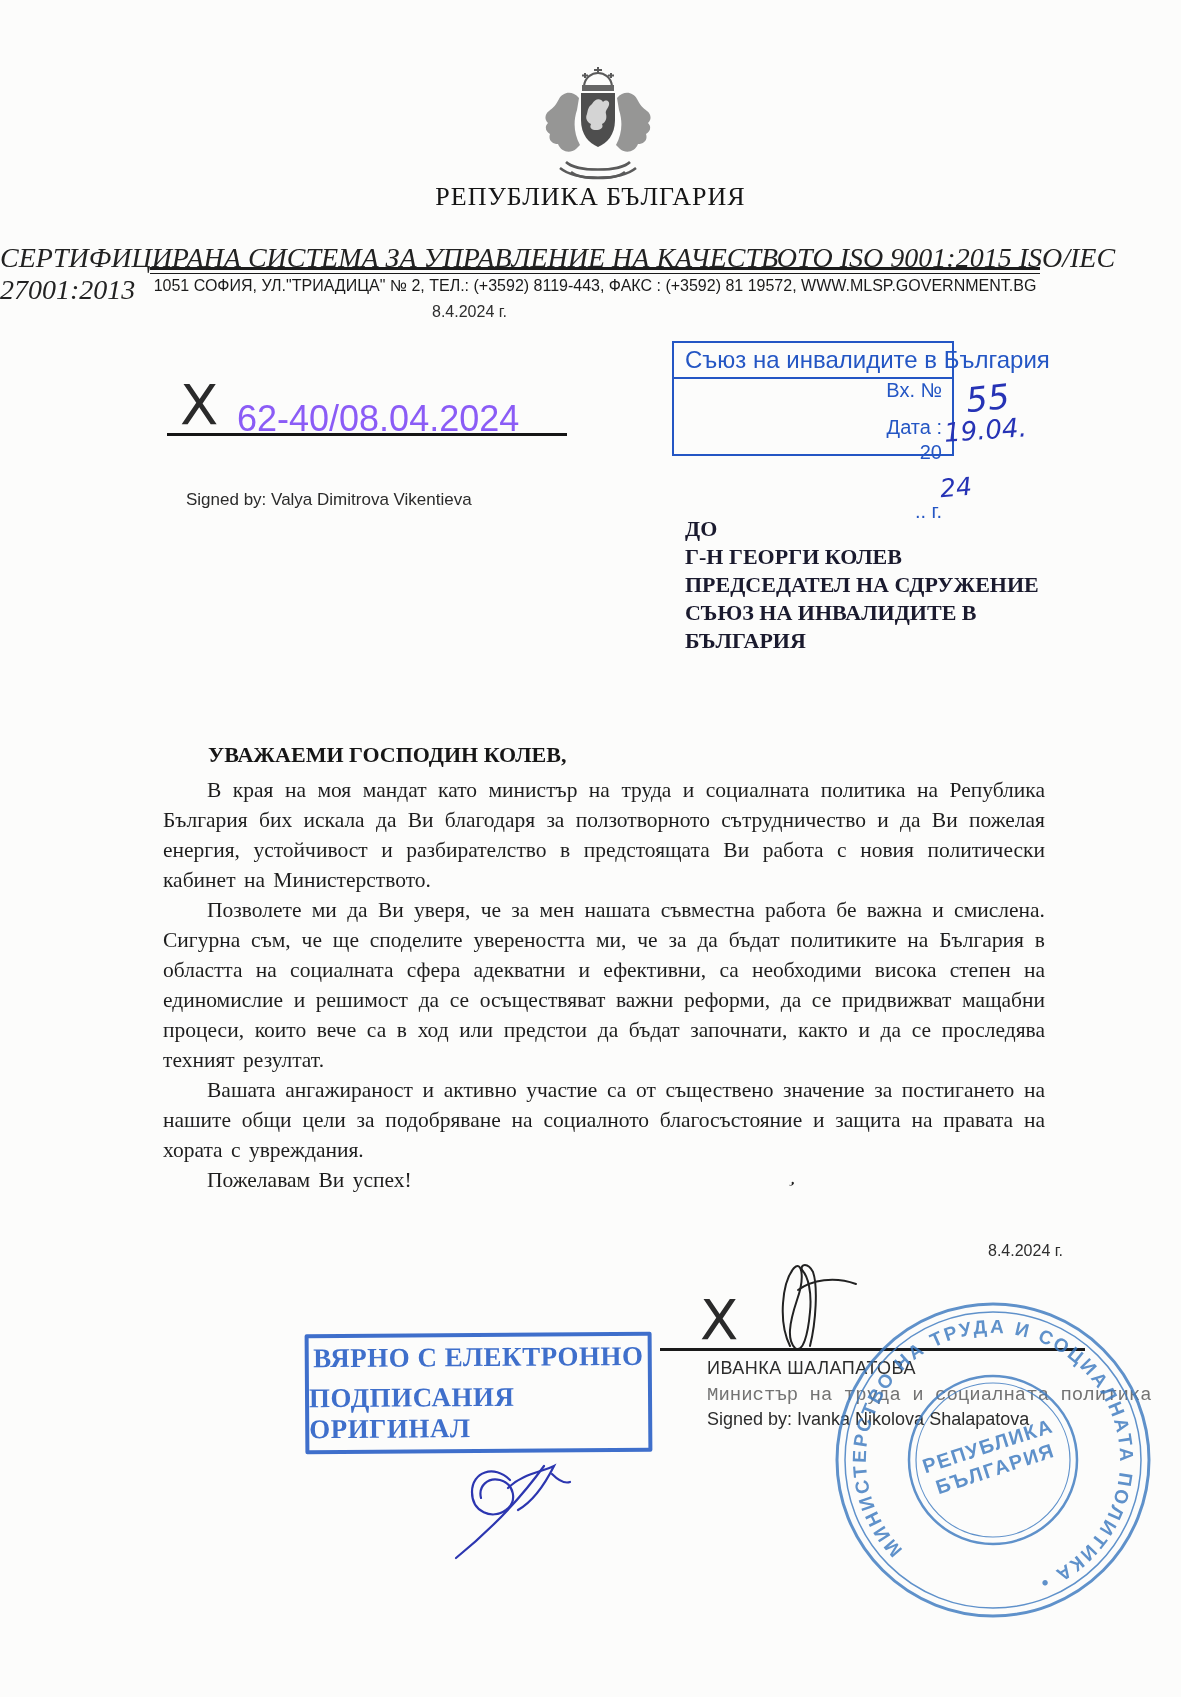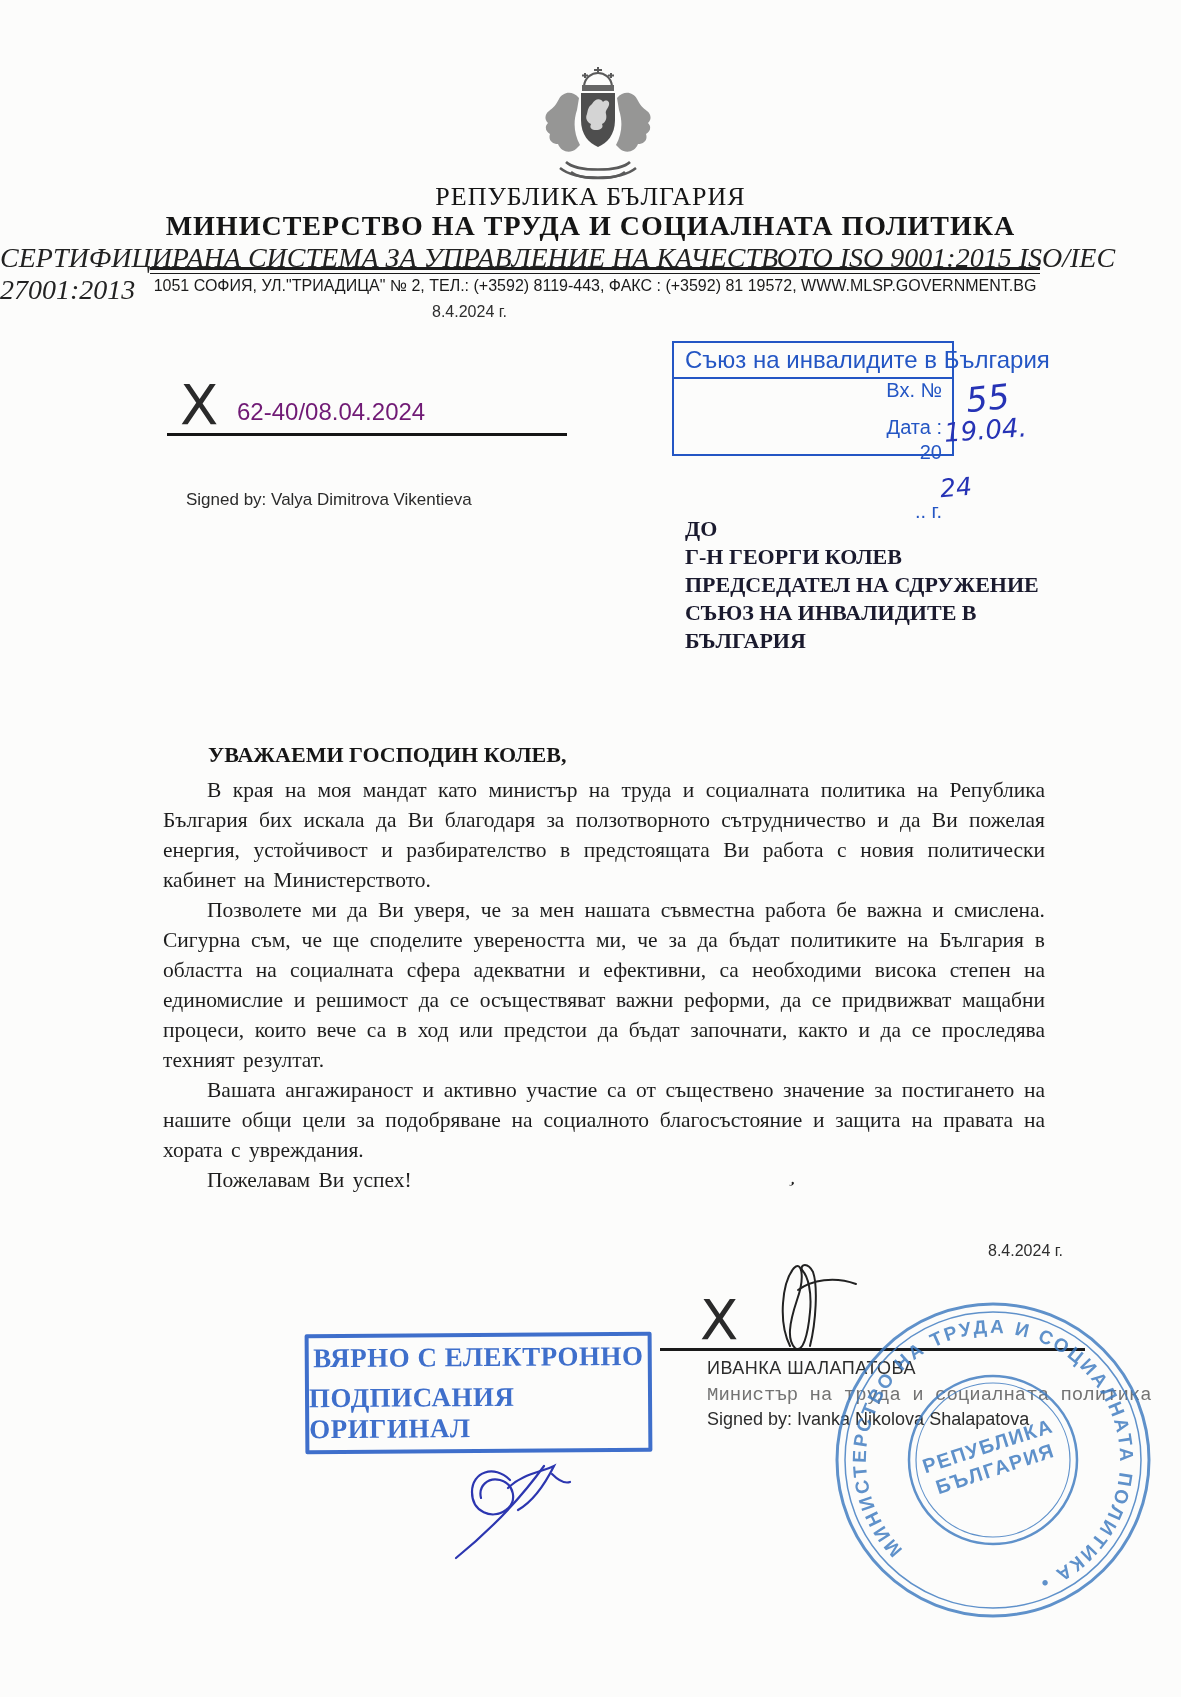--- a/index.html
+++ b/index.html
@@ -27,21 +27,21 @@
     border-top:3px solid #1c1c1c;border-bottom:1px solid #1c1c1c;}
   .hdr-address{left:150px;top:277px;width:890px;text-align:center;
     font-family:"Liberation Sans",sans-serif;font-size:16px;color:#1b1b1b;}
 
   
   .date-top{left:432px;top:303px;font-family:"Liberation Sans",sans-serif;
     font-size:16px;color:#2e2e2e;}
   .x-mark-1{left:180px;top:377px;font-family:"DejaVu Sans",sans-serif;
     font-size:56px;line-height:1;color:#2a2a2a;}
   .ref-number{left:237px;top:398px;font-family:"Liberation Sans",sans-serif;
-    font-size:24px;color:#701a75;}
+    font-size:36px;color:#8b5cf6;}
   .ref-line{left:167px;top:433px;width:400px;border-top:3px solid #151515;}
   .signed-by-1{left:186px;top:490px;font-family:"Liberation Sans",sans-serif;
     font-size:17px;color:#2b2b2b;}
 
   
   .intake{left:672px;top:341px;width:278px;height:111px;
     border:2px solid #2456c4;color:#2456c4;
     font-family:"Liberation Sans",sans-serif;}
   .intake-title{height:34px;line-height:34px;border-bottom:2px solid #2456c4;
     padding-left:11px;font-size:24px;white-space:nowrap;text-align:right;}
@@ -117,21 +117,20 @@
       <path d="M79,32 c7,-8 16,-6 20,1 c3,6 6,9 10,12 c4,3 5,8 1,12 c4,4 2,9 -2,11 c2,6 -2,10 -8,10 c-3,8 -12,10 -18,5 l-4,-4 c6,-11 7,-23 3,-35 z"></path>
     </g>
     <g fill="none" stroke="#5a5a5a" stroke-width="2.5">
       <path d="M28,96 c10,10 54,10 64,0"></path>
       <path d="M22,102 c16,13 60,13 76,0"></path>
       <path d="M33,106 c9,8 45,8 54,0"></path>
     </g>
   </svg>
 
   <div class="abs hdr-republic">РЕПУБЛИКА БЪЛГАРИЯ</div>
-  <div class="abs hdr-ministry">МИНИСТЕРСТВО НА ТРУДА И СОЦИАЛНАТА ПОЛИТИКА</div>
   <div class="abs hdr-cert">СЕРТИФИЦИРАНА СИСТЕМА ЗА УПРАВЛЕНИЕ НА КАЧЕСТВОТО  ISO 9001:2015   ISO/IEC 27001:2013</div>
   <div class="abs hdr-rule"></div>
   <div class="abs hdr-address">1051 СОФИЯ, УЛ."ТРИАДИЦА" № 2, ТЕЛ.: (+3592) 8119-443, ФАКС : (+3592) 81 19572, WWW.MLSP.GOVERNMENT.BG</div>
 
   <div class="abs date-top">8.4.2024 г.</div>
   <div class="abs x-mark-1">X</div>
   <div class="abs ref-number">62-40/08.04.2024</div>
   <div class="abs ref-line"></div>
   <div class="abs signed-by-1">Signed by: Valya Dimitrova Vikentieva</div>
 

